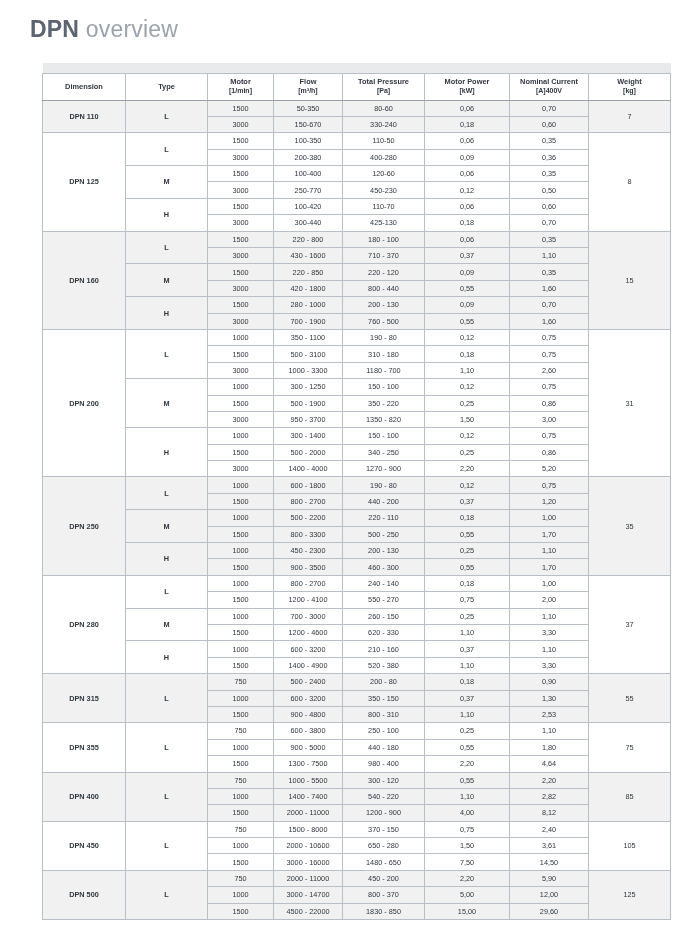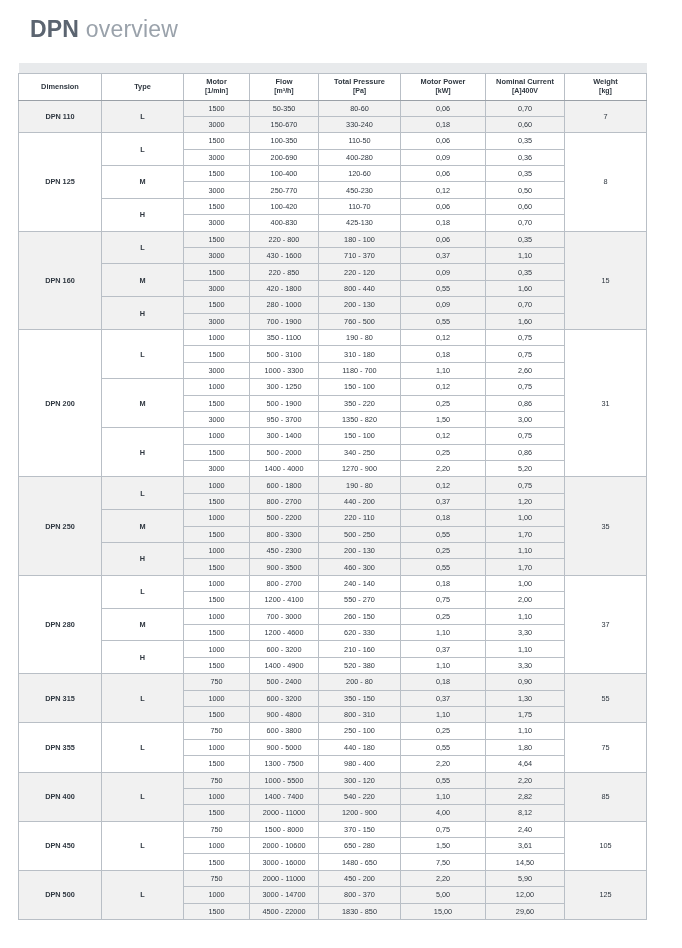--- a/index.html
+++ b/index.html
@@ -30,21 +30,21 @@
     font-weight: bold;
   }
   .title .t-light {
     color: #9aa2ab;
     font-weight: normal;
   }
 
   
   .table-wrap {
     position: absolute;
-    left: 18px; top: 63px;
+    left: 42px; top: 63px;
     width: 628px;
   }
   table.spec {
     border-collapse: collapse;
     width: 628px;
     table-layout: fixed;
     color: #2f3740;
   }
   table.spec td, table.spec th {
     border: 1px solid #b9bfc6;
@@ -164,21 +164,21 @@
             <td class="type" rowspan="2">L</td>
             <td>1500</td>
             <td>100-350</td>
             <td>110-50</td>
             <td>0,06</td>
             <td>0,35</td>
             <td class="weight" rowspan="6">8</td>
           </tr>
           <tr class="g-plain">
             <td>3000</td>
-            <td>200-690</td>
+            <td>200-380</td>
             <td>400-280</td>
             <td>0,09</td>
             <td>0,36</td>
           </tr>
           <tr class="g-plain">
             <td class="type" rowspan="2">M</td>
             <td>1500</td>
             <td>100-400</td>
             <td>120-60</td>
             <td>0,06</td>
@@ -194,21 +194,21 @@
           <tr class="g-plain">
             <td class="type" rowspan="2">H</td>
             <td>1500</td>
             <td>100-420</td>
             <td>110-70</td>
             <td>0,06</td>
             <td>0,60</td>
           </tr>
           <tr class="g-plain">
             <td>3000</td>
-            <td>400-830</td>
+            <td>300-440</td>
             <td>425-130</td>
             <td>0,18</td>
             <td>0,70</td>
           </tr>
           <tr class="g-shade grp-start">
             <td class="dim" rowspan="6">DPN 160</td>
             <td class="type" rowspan="2">L</td>
             <td>1500</td>
             <td>220 - 800</td>
             <td>180 - 100</td>
@@ -430,21 +430,21 @@
             <td>600 - 3200</td>
             <td>350 - 150</td>
             <td>0,37</td>
             <td>1,30</td>
           </tr>
           <tr class="g-shade">
             <td>1500</td>
             <td>900 - 4800</td>
             <td>800 - 310</td>
             <td>1,10</td>
-            <td>1,75</td>
+            <td>2,53</td>
           </tr>
           <tr class="g-plain grp-start">
             <td class="dim" rowspan="3">DPN 355</td>
             <td class="type" rowspan="3">L</td>
             <td>750</td>
             <td>600 - 3800</td>
             <td>250 - 100</td>
             <td>0,25</td>
             <td>1,10</td>
             <td class="weight" rowspan="3">75</td>

